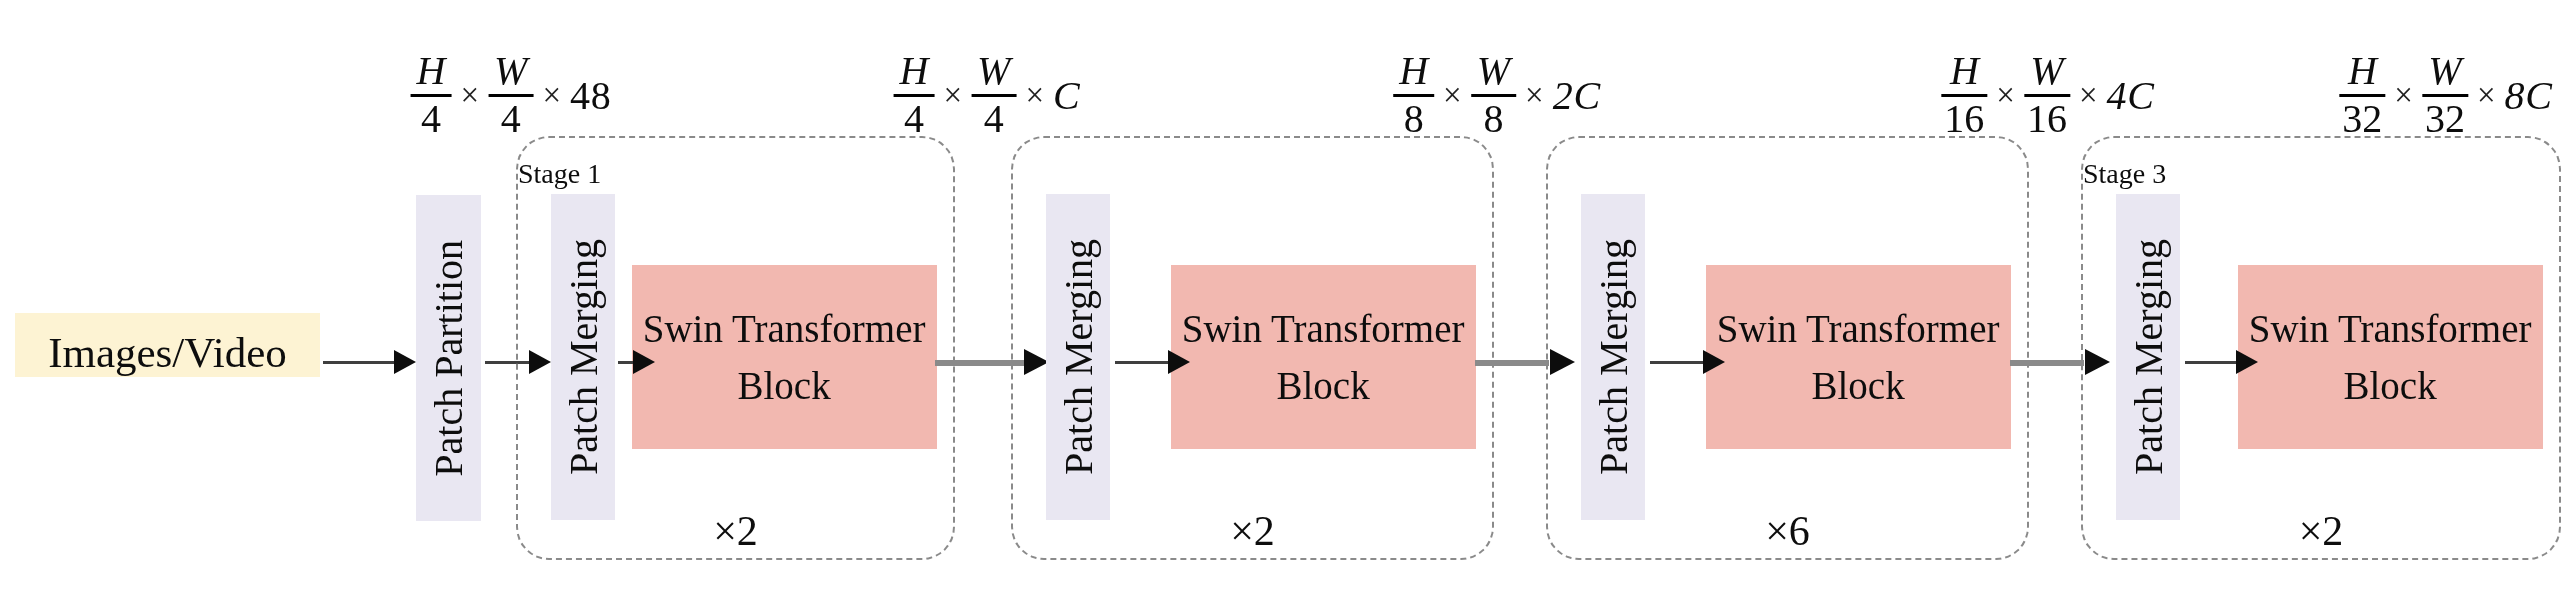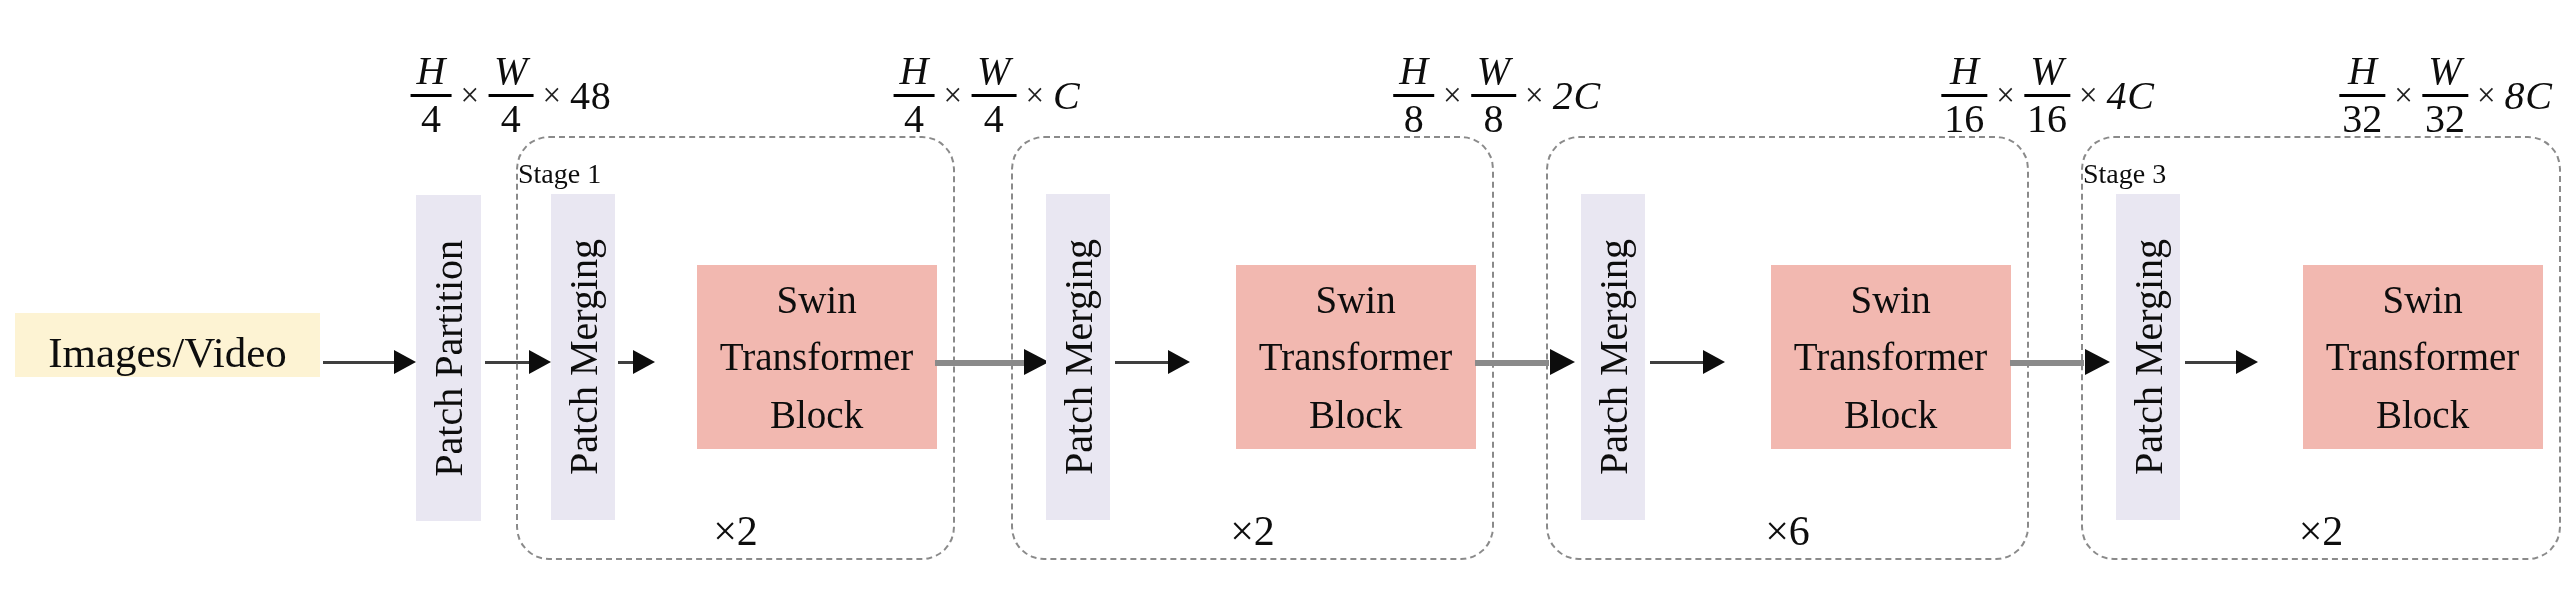--- a/index.html
+++ b/index.html
@@ -53,21 +53,21 @@
   #stage2{left:1011px;width:483px;}
   #stage3{left:1546px;width:483px;}
   #stage4{left:2081px;width:480px;}
 
   .stage-title{
     position:absolute;top:20px;left:0;right:12px;
     text-align:left;font-size:28px;
   }
   .stage .vbox{top:56px;left:33px;height:326px;width:64px;}
   .block{
-    position:absolute;top:127px;right:16.4px;width:240px;height:184px;
+    position:absolute;top:127px;right:16.4px;width:305px;height:184px;
     background:var(--pink,#f2b8b0);
     display:flex;align-items:center;justify-content:center;
     text-align:center;
     font-size:39px;line-height:1.47;
   }
   .mult{
     position:absolute;top:369px;left:0;right:0;
     text-align:center;font-size:42px;
   }
 

